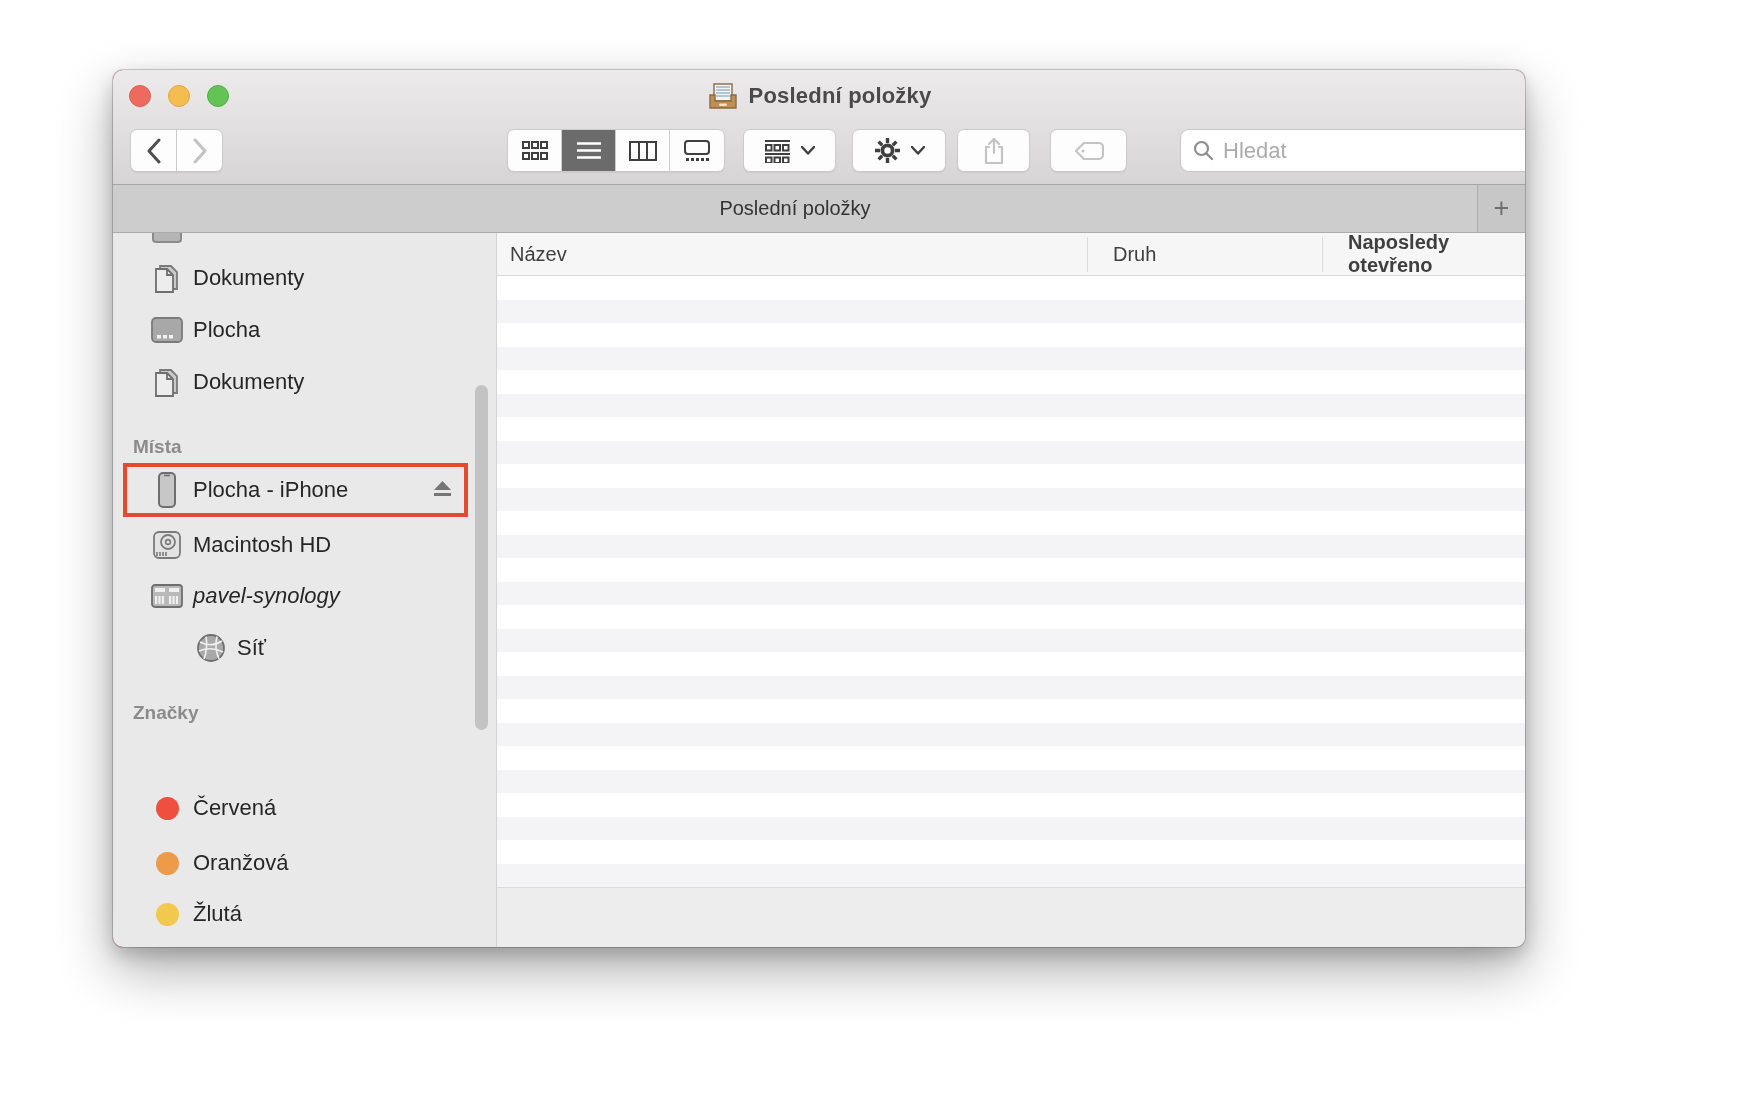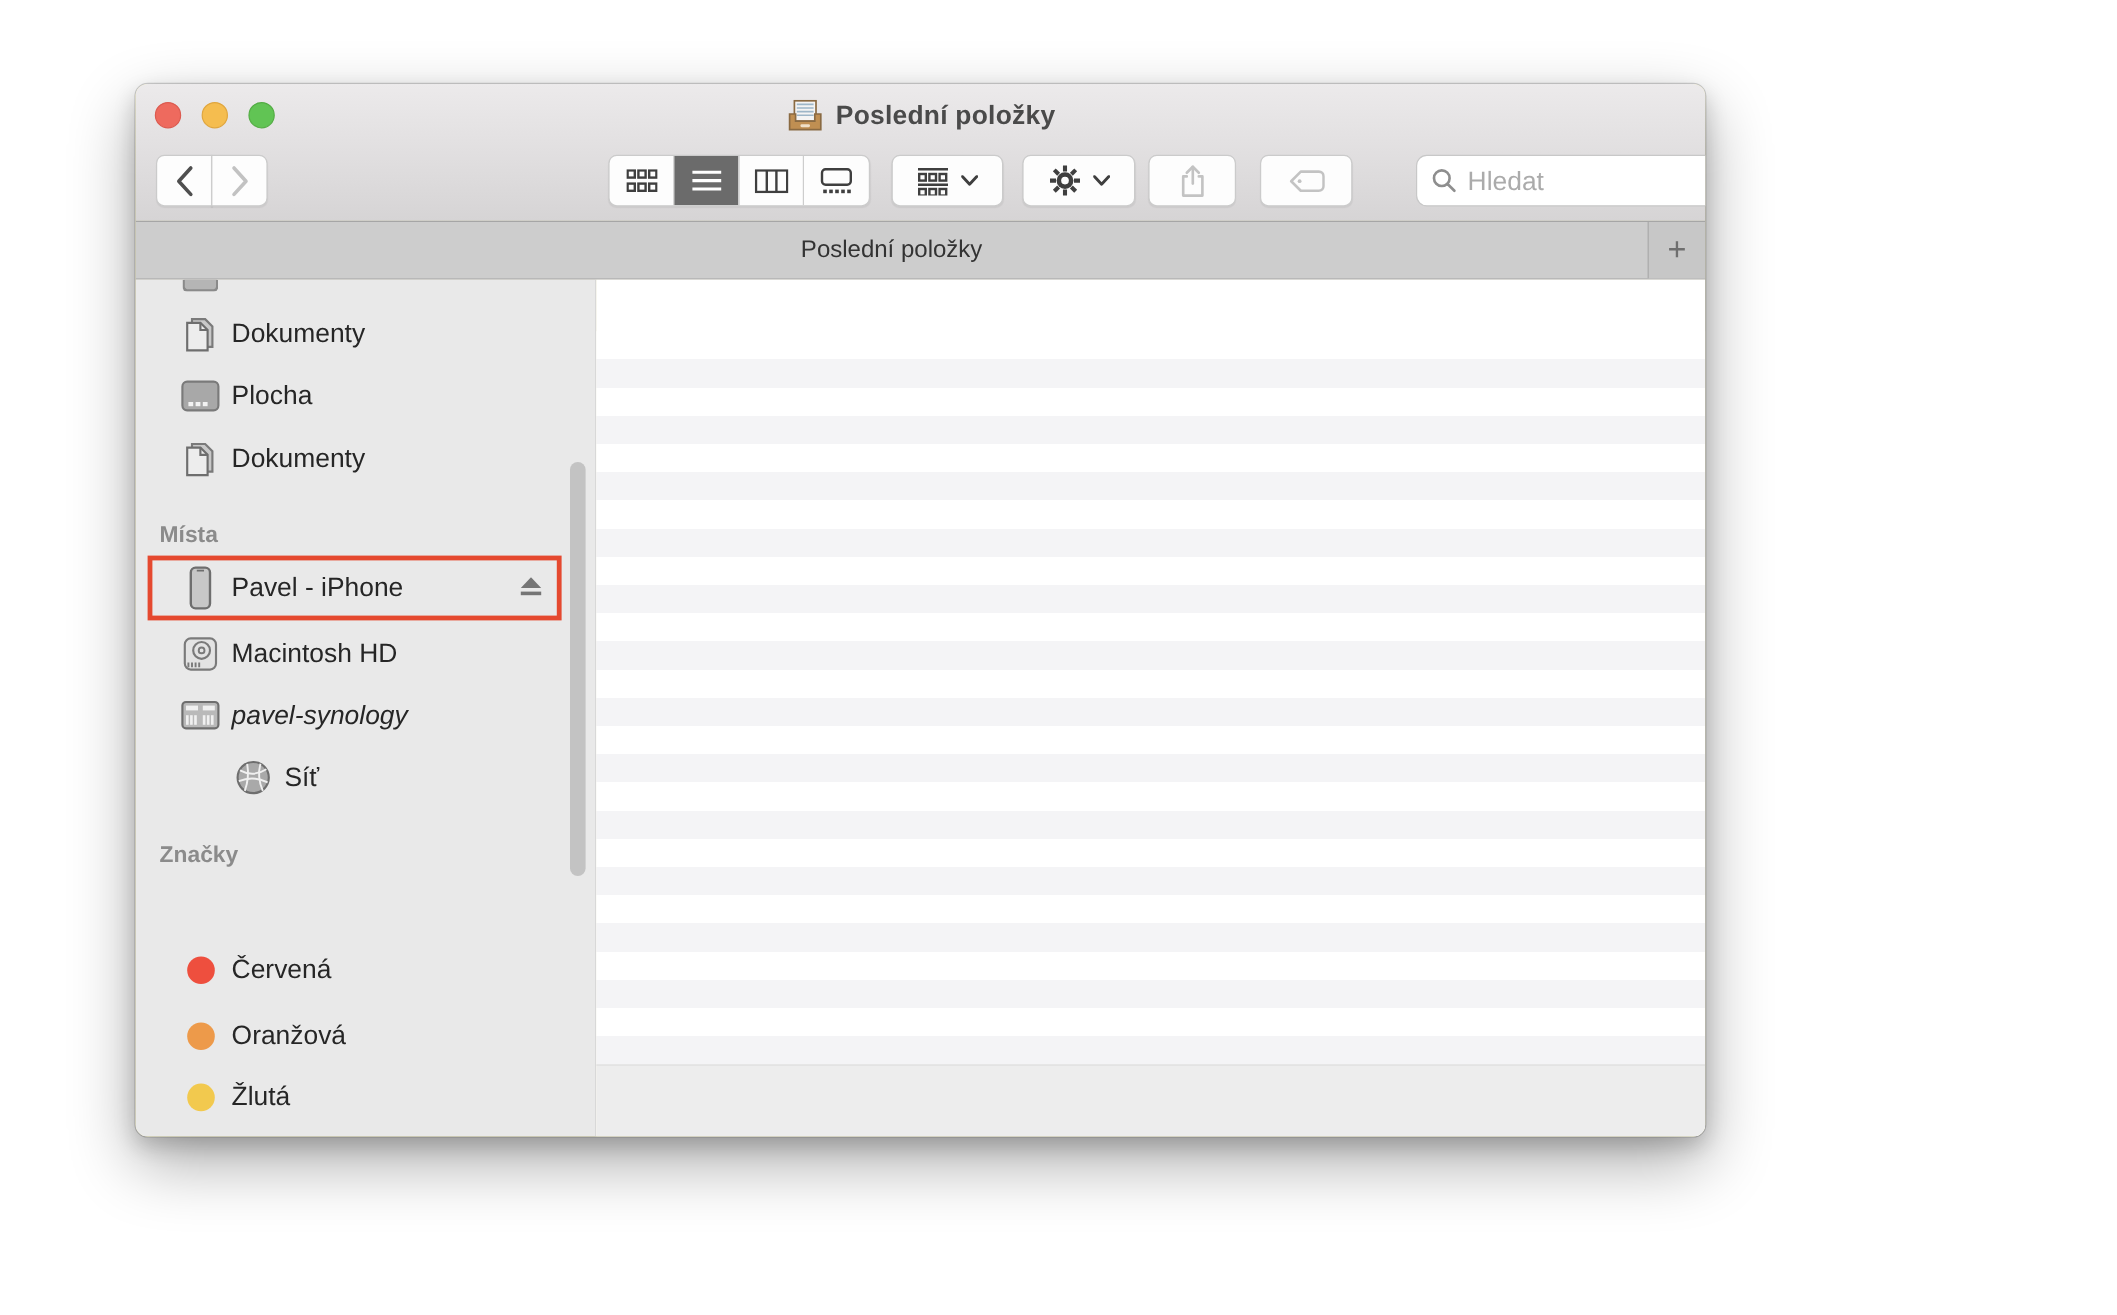--- a/index.html
+++ b/index.html
@@ -1,19 +1,19 @@
 <!DOCTYPE html>
 <html><head>
 <meta charset="utf-8">
 <style>
   * { margin:0; padding:0; box-sizing:border-box; }
   html,body { width:1764px; height:1096px; background:#ffffff; font-family:"Liberation Sans", sans-serif; }
   .window {
-    position:absolute; left:113px; top:70px; width:1308px; height:877px;
-    border-radius:10px; overflow:hidden; background:#fef9c3;
+    position:absolute; left:113px; top:70px; width:1412px; height:877px;
+    border-radius:10px; overflow:hidden; background:#b91c1c;
     box-shadow:0 0 0 1px rgba(0,0,0,.18), 0 22px 55px rgba(0,0,0,.33), 0 8px 18px rgba(0,0,0,.18);
   }
   
   .chrome { position:absolute; left:0; top:0; width:100%; height:114px;
     background:linear-gradient(#eceaeb, #d6d4d5); }
   .traffic { position:absolute; left:16px; top:15px; display:flex; gap:17px; }
   .light { width:22px; height:22px; border-radius:50%; }
   .light.red    { background:#ee6a5e; border:1px solid #dc5b50; }
   .light.yellow { background:#f5bd4f; border:1px solid #e0a63e; }
   .light.green  { background:#61c454; border:1px solid #54ad45; }
@@ -313,21 +313,21 @@
 
       <div class="hl-rect"></div>
 
       <div class="srow" style="top:239px;">
         <span class="ic">
           <svg width="20" height="38" viewBox="0 0 20 38">
             <rect x="2" y="2" width="16" height="34" rx="4" fill="#c7c7c7" stroke="#6e6e6e" stroke-width="2"></rect>
             <line x1="7" y1="4.5" x2="13" y2="4.5" stroke="#6e6e6e" stroke-width="1.6"></line>
           </svg>
         </span>
-        <span class="lbl">Pavel - iPhone</span>
+        <span class="lbl">Plocha - iPhone</span>
       </div>
       <div class="eject">
         <svg width="19" height="17" viewBox="0 0 19 17">
           <path d="M9.5 1 L18 10 H1 Z" fill="#757575"></path>
           <rect x="1" y="13" width="17" height="3" fill="#757575"></rect>
         </svg>
       </div>
 
       <div class="srow" style="top:294px;">
         <span class="ic">
@@ -398,17 +398,29 @@
         <span class="ic">
             <span class="tagdot" style="background: rgb(237, 154, 74);"></span>
           </span>
         <span class="lbl">Oranžová</span>
       </div>
 
       <div class="scrollbar"></div>
     </div>
 
     <div class="content">
+      <div class="colhead">
+        <div class="h h-nazev">Název</div>
+        <div class="vline" style="left:590px;"></div>
+        <div class="h h-druh">Druh</div>
+        <div class="vline" style="left:825px;"></div>
+        <div class="h h-napos">Naposledy otevřeno</div>
+        <div class="sortchev">
+          <svg width="17" height="10" viewBox="0 0 17 10">
+              <polyline points="1,1 8.5,8.5 16,1" fill="none" stroke="#8a8a8a" stroke-width="2.2" stroke-linecap="round" stroke-linejoin="round"></polyline>
+            </svg>
+        </div>
+      </div>
       <div class="stripes"></div>
       <div class="underlist"></div>
     </div>
   </div>
 </div>
 
 </body></html>

